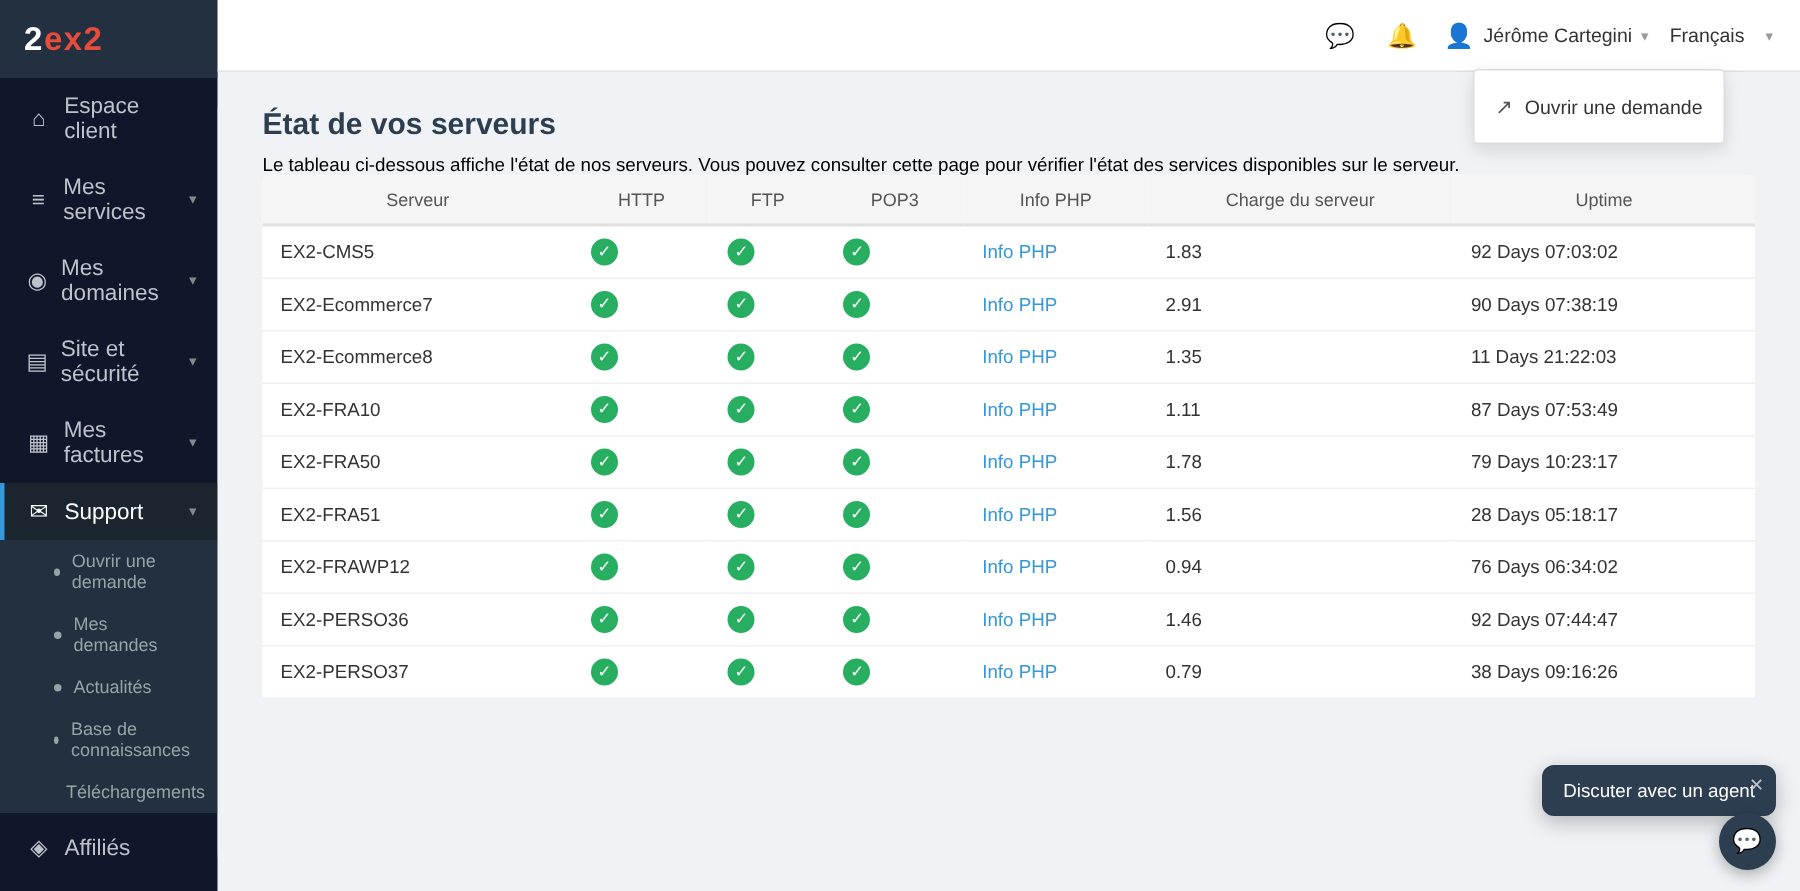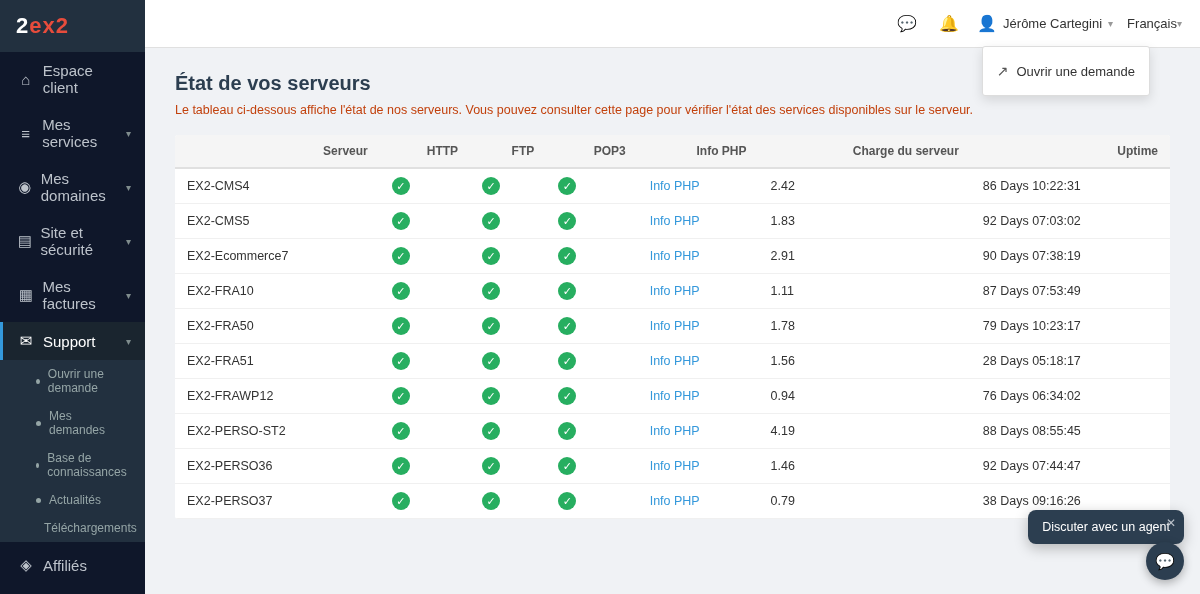--- a/index.html
+++ b/index.html
@@ -90,21 +90,21 @@
       align-items: center;
       gap: 6px;
       cursor: pointer;
       color: #333;
       font-size: 13px;
     }
     .topbar-user-icon { color: #555; font-size: 16px; }
     .topbar-lang {
       display: flex;
       align-items: center;
-      gap: 0;
+      gap: 14px;
       cursor: pointer;
       color: #333;
       font-size: 13px;
     }
 
     
     .dropdown-popup {
       position: absolute;
       top: 46px;
       right: 50px;
@@ -136,43 +136,42 @@
       border-radius: 25px;
     }
     .page-title {
       font-size: 20px;
       font-weight: 600;
       color: #2c3e50;
       margin-bottom: 8px;
     }
     .page-subtitle {
       font-size: 12.5px;
-      color: #c2410c;
-      margin-bottom: 18px;
+      color: #000000;
     }
 
     
     .table-wrapper {
       background: #fff;
       border-radius: 3px;
       overflow: auto;
     }
     table {
       width: 100%;
       border-collapse: collapse;
       font-size: 12.5px;
     }
     thead tr {
       background: #f5f5f5;
       border-bottom: 2px solid #e0e0e0;
     }
     thead th {
       padding: 9px 12px;
-      text-align: right;
-      font-weight: 700;
+      text-align: center;
+      font-weight: 400;
       color: #555;
       font-size: 12px;
       white-space: nowrap;
     }
     tbody tr {
       border-bottom: 1px solid #f0f0f0;
     }
     tbody td {
       padding: 8px 12px;
       color: #333;
@@ -296,24 +295,24 @@
     </div>
 
     <div class="sub-nav">
       <div class="sub-nav-item">
         <span>Ouvrir une demande</span>
       </div>
       <div class="sub-nav-item">
         <span>Mes demandes</span>
       </div>
       <div class="sub-nav-item">
+        <span>Actualités</span>
+      </div>
+      <div class="sub-nav-item">
         <span>Base de connaissances</span>
-      </div>
-      <div class="sub-nav-item">
-        <span>Actualités</span>
       </div>
       <div class="sub-nav-item">
         <span>Téléchargements</span>
       </div>
     </div>
 
     <div class="nav-item" style="margin-top: 4px;">
       <div class="nav-item-left">
         <span class="nav-icon">◈</span>
         <span class="nav-label">Affiliés</span>
@@ -358,47 +357,47 @@
             <th>HTTP</th>
             <th>FTP</th>
             <th>POP3</th>
             <th>Info PHP</th>
             <th>Charge du serveur</th>
             <th>Uptime</th>
           </tr>
         </thead>
         <tbody id="table-body">
             <tr>
-    <td>EX2-CMS4</td>
-    <td><span class="check-icon">✓</span></td>
-    <td><span class="check-icon">✓</span></td>
-    <td><span class="check-icon">✓</span></td>
-    <td><a class="info-php-link">Info PHP</a></td>
-    <td>2.42</td>
-    <td>86 Days 10:22:31</td>
-  </tr>
-            <tr>
     <td>EX2-CMS5</td>
     <td><span class="check-icon">✓</span></td>
     <td><span class="check-icon">✓</span></td>
     <td><span class="check-icon">✓</span></td>
     <td><a class="info-php-link">Info PHP</a></td>
     <td>1.83</td>
     <td>92 Days 07:03:02</td>
   </tr>
             <tr>
     <td>EX2-Ecommerce7</td>
     <td><span class="check-icon">✓</span></td>
     <td><span class="check-icon">✓</span></td>
     <td><span class="check-icon">✓</span></td>
     <td><a class="info-php-link">Info PHP</a></td>
     <td>2.91</td>
     <td>90 Days 07:38:19</td>
   </tr>
             <tr>
+    <td>EX2-Ecommerce8</td>
+    <td><span class="check-icon">✓</span></td>
+    <td><span class="check-icon">✓</span></td>
+    <td><span class="check-icon">✓</span></td>
+    <td><a class="info-php-link">Info PHP</a></td>
+    <td>1.35</td>
+    <td>11 Days 21:22:03</td>
+  </tr>
+            <tr>
     <td>EX2-FRA10</td>
     <td><span class="check-icon">✓</span></td>
     <td><span class="check-icon">✓</span></td>
     <td><span class="check-icon">✓</span></td>
     <td><a class="info-php-link">Info PHP</a></td>
     <td>1.11</td>
     <td>87 Days 07:53:49</td>
   </tr>
             <tr>
     <td>EX2-FRA50</td>
@@ -419,29 +418,20 @@
     <td>28 Days 05:18:17</td>
   </tr>
             <tr>
     <td>EX2-FRAWP12</td>
     <td><span class="check-icon">✓</span></td>
     <td><span class="check-icon">✓</span></td>
     <td><span class="check-icon">✓</span></td>
     <td><a class="info-php-link">Info PHP</a></td>
     <td>0.94</td>
     <td>76 Days 06:34:02</td>
-  </tr>
-            <tr>
-    <td>EX2-PERSO-ST2</td>
-    <td><span class="check-icon">✓</span></td>
-    <td><span class="check-icon">✓</span></td>
-    <td><span class="check-icon">✓</span></td>
-    <td><a class="info-php-link">Info PHP</a></td>
-    <td>4.19</td>
-    <td>88 Days 08:55:45</td>
   </tr>
             <tr>
     <td>EX2-PERSO36</td>
     <td><span class="check-icon">✓</span></td>
     <td><span class="check-icon">✓</span></td>
     <td><span class="check-icon">✓</span></td>
     <td><a class="info-php-link">Info PHP</a></td>
     <td>1.46</td>
     <td>92 Days 07:44:47</td>
   </tr>

